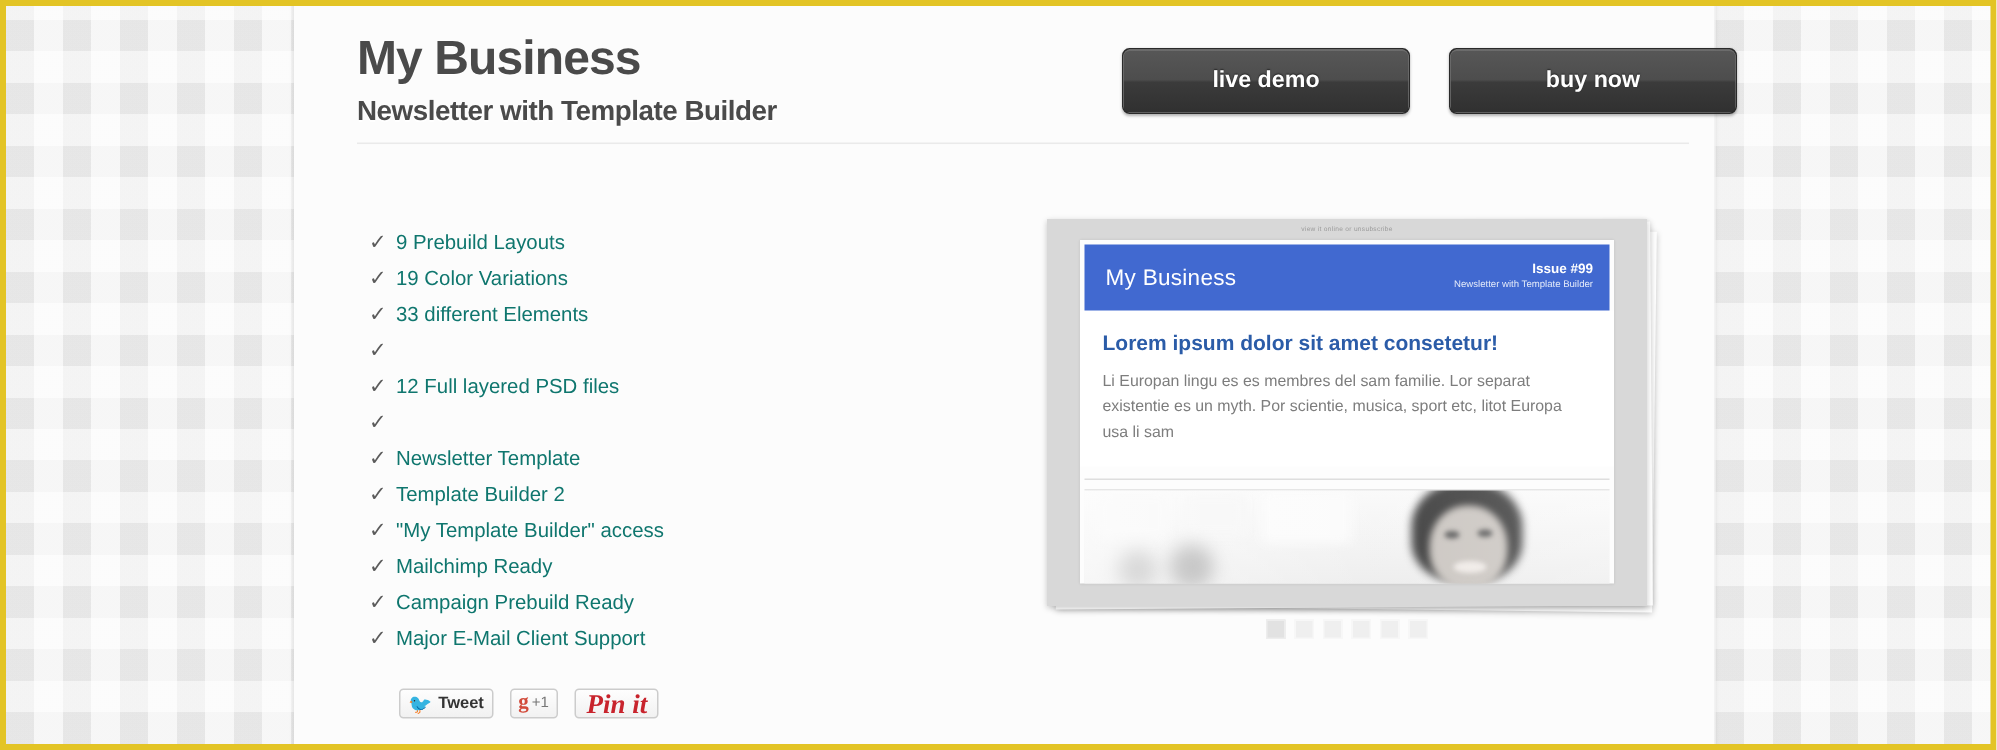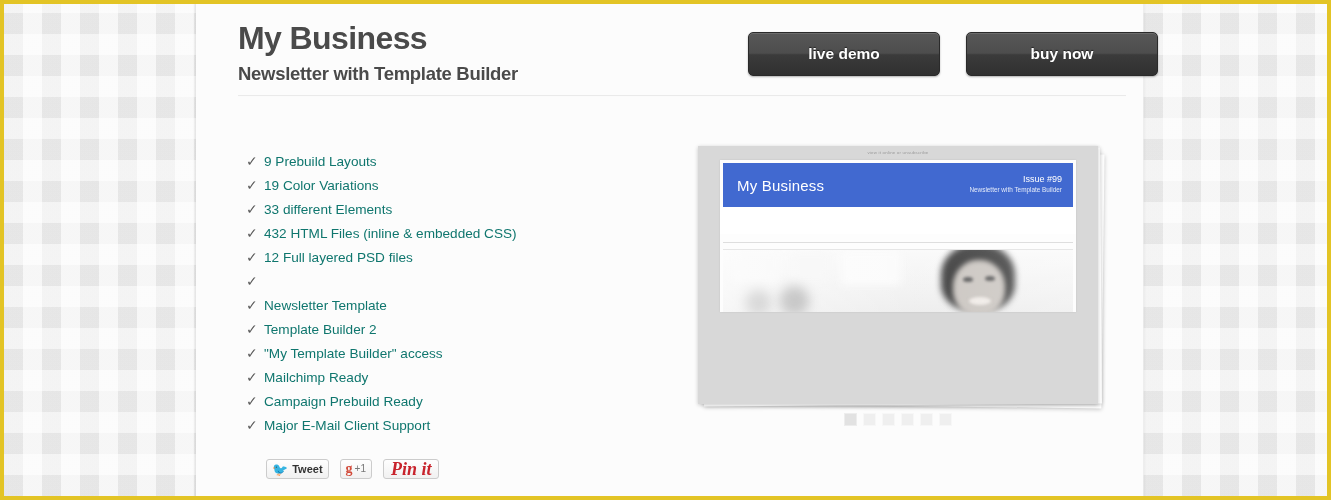--- a/index.html
+++ b/index.html
@@ -200,21 +200,21 @@
     color: #fff;
     font-size: 15px;
     font-family: "Liberation Sans", sans-serif;
     letter-spacing: 0.2px;
   }
   #nl-issue {
     position: absolute;
     right: 11px; top: 11px;
     color: #ffffff;
     font-size: 9px;
-    font-weight: normal;
+    font-weight: bold;
     text-align: center;
   }
   #nl-issue-sub {
     position: absolute;
     right: 11px; top: 23px;
     color: #e3eaf9;
     font-size: 6.4px;
     text-align: right;
   }
   #nl-content { padding: 13px 15px 14px 15px; background: #fff; }
@@ -300,21 +300,20 @@
           <li>
             <span class="chk">✓</span>
             <span class="feat-label">19 Color Variations</span>
           </li>
           <li>
             <span class="chk">✓</span>
             <span class="feat-label">33 different Elements</span>
           </li>
           <li>
             <span class="chk">✓</span>
-            <span class="feat-label">432 HTML Files (inline &amp; embedded CSS)</span>
           </li>
           <li>
             <span class="chk">✓</span>
             <span class="feat-label">12 Full layered PSD files</span>
           </li>
           <li>
             <span class="chk">✓</span>
           </li>
           <li>
             <span class="chk">✓</span>
@@ -362,20 +361,22 @@
           <div id="nl-viewonline">view it online or unsubscribe</div>
 
           <div id="nl-body">
             <div id="nl-header">
               <div id="nl-brand">My Business</div>
               <div id="nl-issue">Issue #99</div>
               <div id="nl-issue-sub">Newsletter with Template Builder</div>
             </div>
 
             <div id="nl-content">
+              <p id="nl-head">Lorem ipsum dolor sit amet consetetur!</p>
+              <p id="nl-text">Li Europan lingu es es membres del sam familie. Lor separat existentie es un myth. Por scientie, musica, sport etc, litot Europa usa li sam</p>
             </div>
 
             <div id="nl-rule"></div>
 
             <div id="nl-photo">
               <div class="blur-shape" id="ph-win1"></div>
               <div class="blur-shape" id="ph-win2"></div>
               <div class="blur-shape" id="ph-win3"></div>
               <div class="blur-shape" id="ph-bg1"></div>
               <div class="blur-shape" id="ph-bg2"></div>

